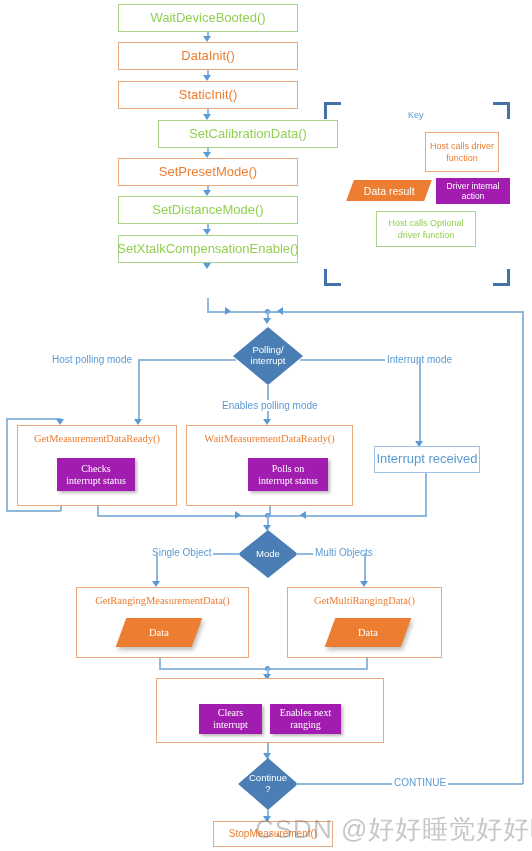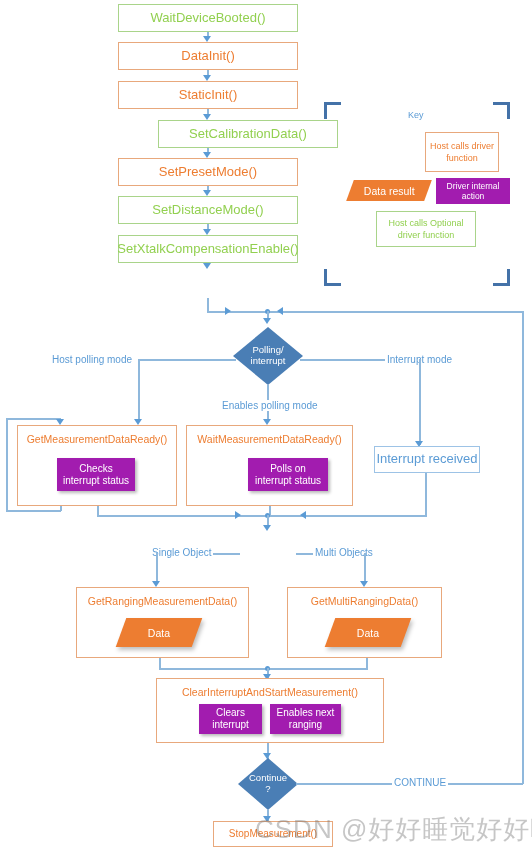--- a/index.html
+++ b/index.html
@@ -9,21 +9,21 @@
   
   .node{position:absolute;box-sizing:border-box;display:flex;align-items:center;justify-content:center;text-align:center;}
 
   
   .box{background:#ffffff;border:1.5px solid #E8A87C;color:#ED7D31;font-size:13px;line-height:1.15;}
   .box.green{border-color:#A9D48A;color:#92D050;}
   .box.orange{border-color:#E8A87C;color:#ED7D31;}
   .box.blue{border-color:#9DC3E6;color:#5B9BD5;}
 
   
-  .container{display:block;position:absolute;box-sizing:border-box;background:#fff;border:1.5px solid #E8A87C;}
+  .container{display:block;position:absolute;box-sizing:border-box;background:#fff;border:1.5px solid #E8A87C;font-family:Liberation Serif, serif;}
   .container .title{color:#ED7D31;font-size:10.5px;text-align:center;padding-top:7px;line-height:1.15;}
 
   
   .chip{position:absolute;box-sizing:border-box;background:#a21caf;color:#ffffff;font-size:10px;line-height:1.2;
         display:flex;align-items:center;justify-content:center;text-align:center;
         box-shadow:2px 2px 3px rgba(0,0,0,0.28);}
 
   
   .para{position:absolute;box-sizing:border-box;background:#ED7D31;color:#ffffff;font-size:10.5px;
         display:flex;align-items:center;justify-content:center;text-align:center;
@@ -202,20 +202,26 @@
   <div class="ln hl" style="left:97px;top:515px;width:172px;"></div>
   <div class="arw right" style="left:235px;top:511px;"></div>
   <div class="ln vl" style="left:269px;top:506px;height:10px;"></div>
   <div class="ln vl" style="left:425px;top:473px;height:43px;"></div>
   <div class="ln hl" style="left:269px;top:515px;width:158px;"></div>
   <div class="arw left" style="left:300px;top:511px;"></div>
   <div class="dot" style="left:265px;top:513px;"></div>
   <div class="ln vl" style="left:267px;top:515px;height:13px;"></div>
   <div class="arw down" style="left:263px;top:525px;"></div>
 
+  <div class="diamond" style="left:238px;top:530px;width:60px;height:48px;">
+    <div class="dshape"></div>
+    <div class="dtext">
+      <span>Mode</span>
+    </div>
+  </div>
 
   <div class="ln hl" style="left:155px;top:553px;width:85px;"></div>
   <div class="elabel" style="left:150px;top:547px;">Single Object</div>
   <div class="ln vl" style="left:156px;top:553px;height:31px;"></div>
   <div class="arw down" style="left:152px;top:581px;"></div>
 
   <div class="ln hl" style="left:296px;top:553px;width:70px;"></div>
   <div class="elabel" style="left:313px;top:547px;">Multi Objects</div>
   <div class="ln vl" style="left:364px;top:553px;height:31px;"></div>
   <div class="arw down" style="left:360px;top:581px;"></div>
@@ -235,21 +241,20 @@
   </div>
 
   <div class="ln vl" style="left:159px;top:658px;height:11px;"></div>
   <div class="ln vl" style="left:366px;top:658px;height:11px;"></div>
   <div class="ln hl" style="left:159px;top:668px;width:209px;"></div>
   <div class="dot" style="left:265px;top:666px;"></div>
   <div class="ln vl" style="left:267px;top:668px;height:10px;"></div>
   <div class="arw down" style="left:263px;top:674px;"></div>
 
   <div class="container" style="left:156px;top:678px;width:228px;height:65px;">
-    <div class="title">ClearInterruptAndStartMeasurement()</div>
     <div class="chip" style="left:42px;top:25px;width:63px;height:30px;">
       <span>
         <span>Clears</span><br>
         <span>interrupt</span>
       </span>
     </div>
     <div class="chip" style="left:113px;top:25px;width:71px;height:30px;">
       <span>
         <span>Enables next</span><br>
         <span>ranging</span>

